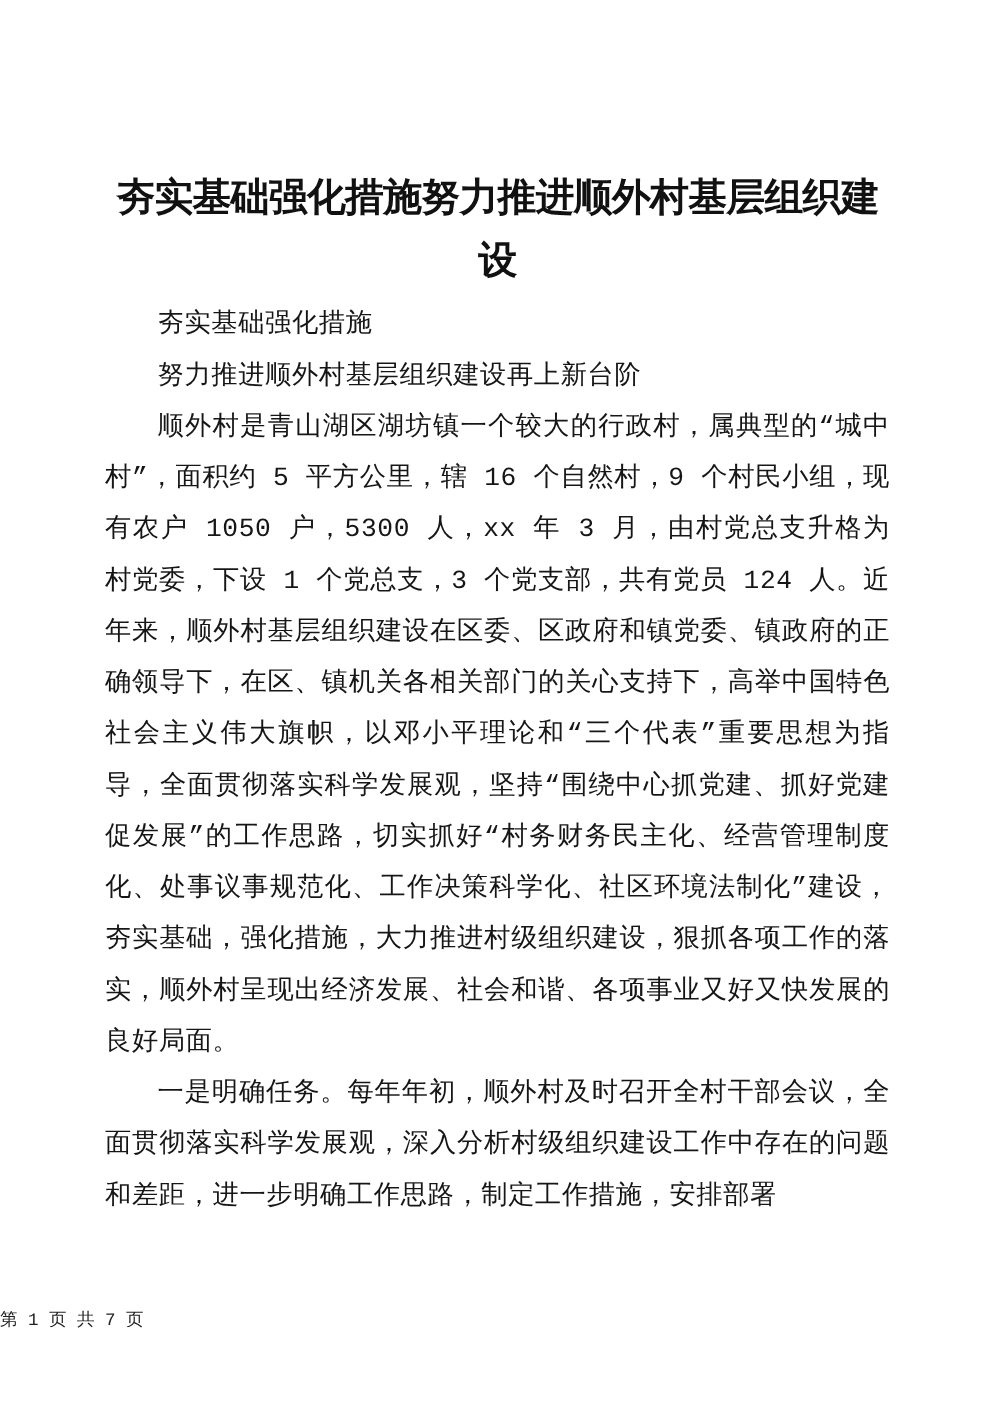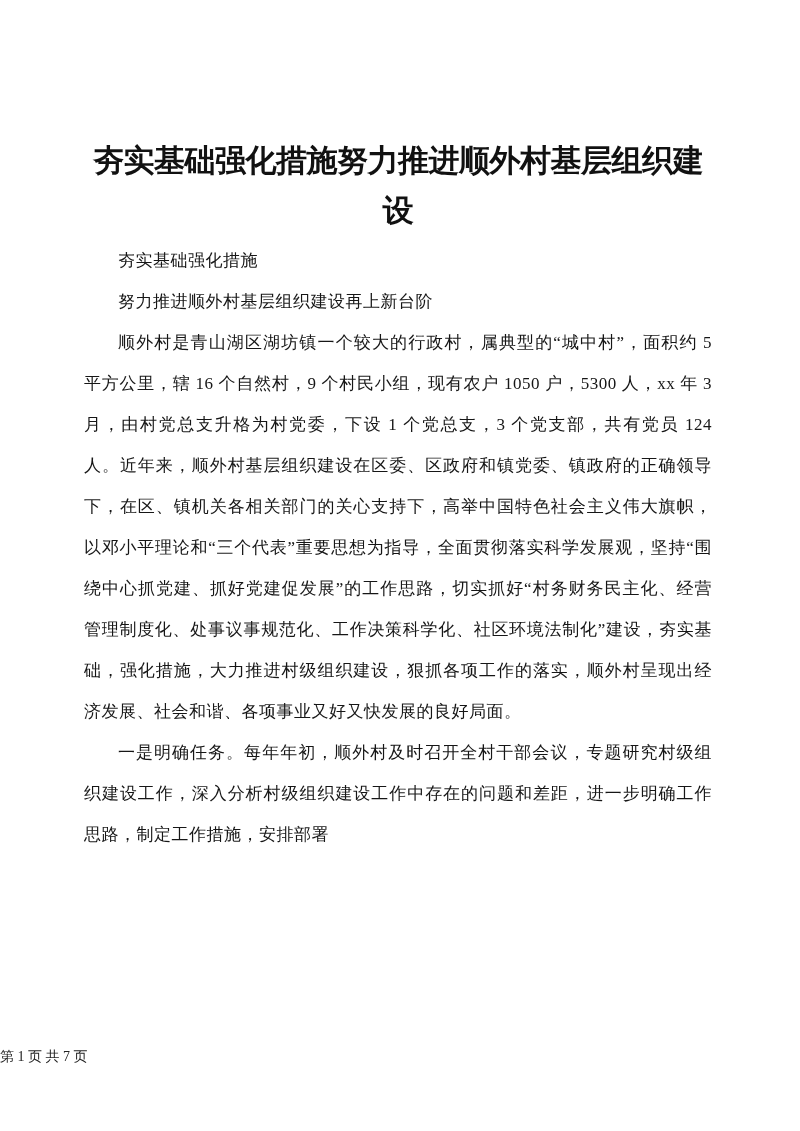--- a/index.html
+++ b/index.html
@@ -7,21 +7,21 @@
     padding: 0;
     background: #ffffff;
   }
   .page {
     position: relative;
     width: 800px;
     height: 1131px;
     margin: 0 auto;
     background: #ffffff;
     color: #161616;
-    font-family: Liberation Serif, serif;
+    font-family: Liberation Mono, monospace;
     overflow: hidden;
   }
   .content {
     position: absolute;
     left: 84px;
     right: 88px;
     top: 136px;
   }
   .doc-title {
     font-size: 31px;
@@ -30,21 +30,21 @@
     text-align: center;
     color: #111111;
     margin: 0 0 4px 0;
     letter-spacing: -0.5px;
   }
   .doc-title .title-line {
     display: block;
   }
   .body-text p {
     margin: 0;
-    font-size: 17px;
+    font-size: 21px;
     line-height: 41px;
     text-indent: 2em;
     text-align: justify;
     letter-spacing: 0.5px;
     word-break: break-all;
   }
   .footer {
     position: absolute;
     left: 0;
     right: 0;
@@ -62,21 +62,21 @@
 
     <h1 class="doc-title">
       <span class="title-line">夯实基础强化措施努力推进顺外村基层组织建</span>
       <span class="title-line">设</span>
     </h1>
 
     <div class="body-text">
       <p>夯实基础强化措施</p>
       <p>努力推进顺外村基层组织建设再上新台阶</p>
       <p>顺外村是青山湖区湖坊镇一个较大的行政村，属典型的“城中村”，面积约 5 平方公里，辖 16 个自然村，9 个村民小组，现有农户 1050 户，5300 人，xx 年 3 月，由村党总支升格为村党委，下设 1 个党总支，3 个党支部，共有党员 124 人。近年来，顺外村基层组织建设在区委、区政府和镇党委、镇政府的正确领导下，在区、镇机关各相关部门的关心支持下，高举中国特色社会主义伟大旗帜，以邓小平理论和“三个代表”重要思想为指导，全面贯彻落实科学发展观，坚持“围绕中心抓党建、抓好党建促发展”的工作思路，切实抓好“村务财务民主化、经营管理制度化、处事议事规范化、工作决策科学化、社区环境法制化”建设，夯实基础，强化措施，大力推进村级组织建设，狠抓各项工作的落实，顺外村呈现出经济发展、社会和谐、各项事业又好又快发展的良好局面。</p>
-      <p>一是明确任务。每年年初，顺外村及时召开全村干部会议，专题研究村级组织建设工作，深入分析村级组织建设工作中存在的问题和差距，进一步明确工作思路，制定工作措施，安排部署</p>
+      <p>一是明确任务。每年年初，顺外村及时召开全村干部会议，全面贯彻落实科学发展观，深入分析村级组织建设工作中存在的问题和差距，进一步明确工作思路，制定工作措施，安排部署</p>
     </div>
 
   </div>
 
   <div class="footer">
     <span>第 1 页 共 7 页</span>
   </div>
 </div>
 
 </body></html>

